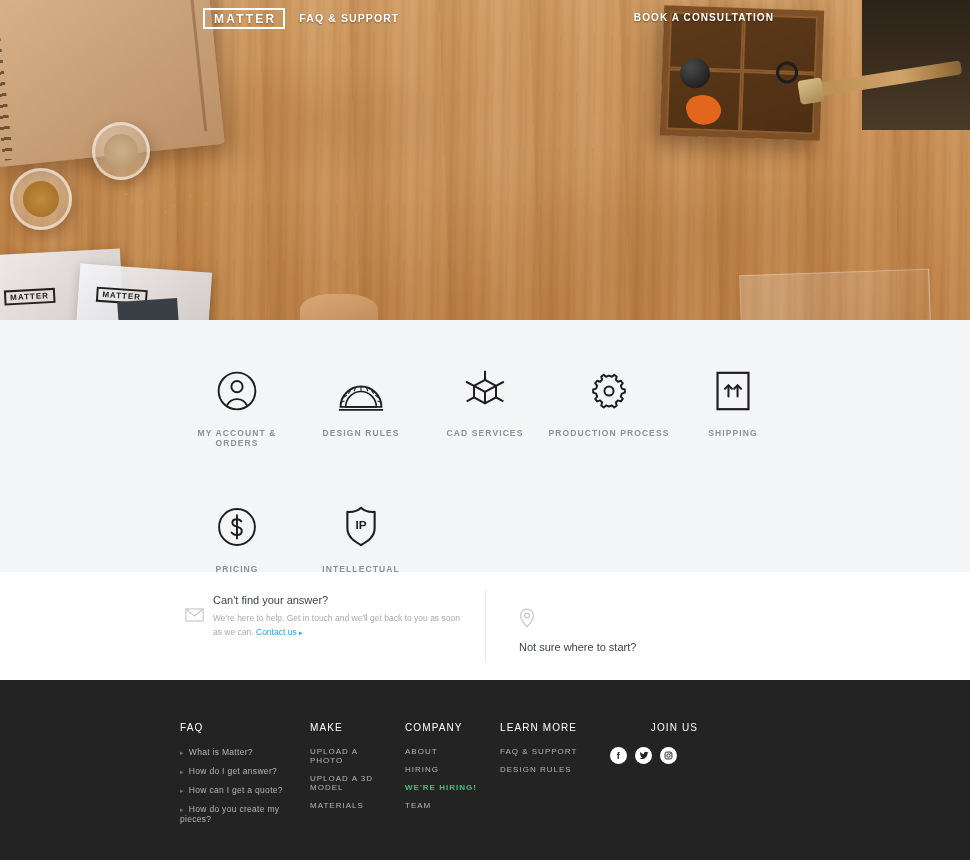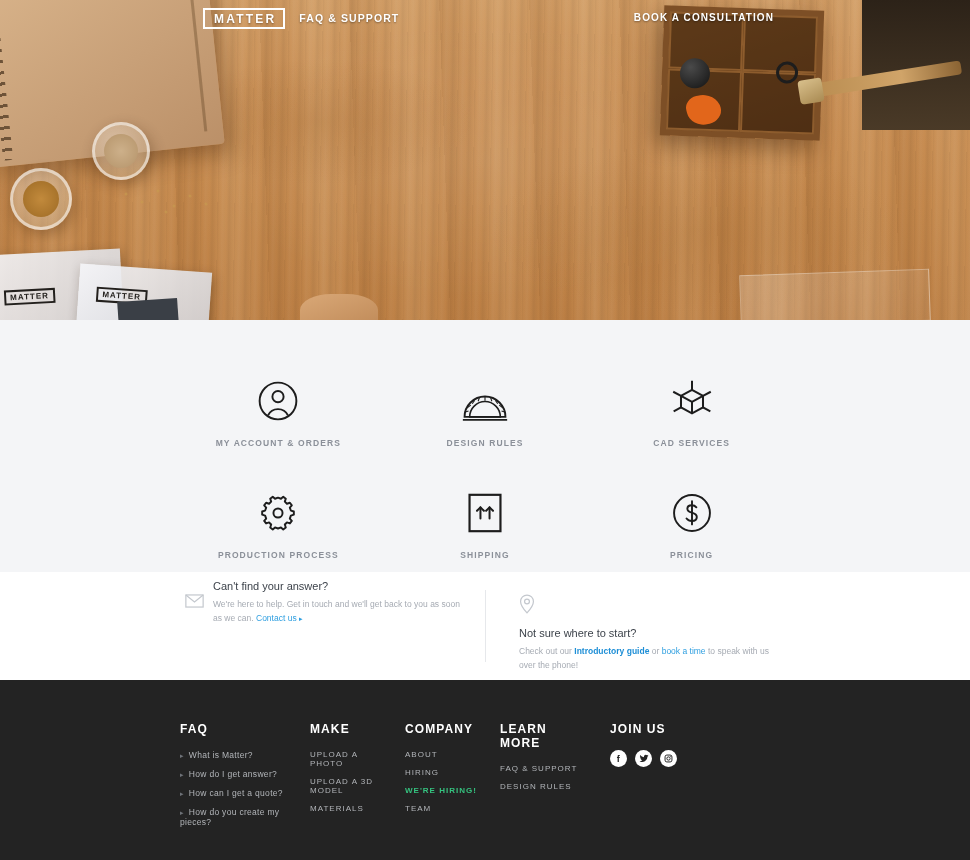--- a/index.html
+++ b/index.html
@@ -202,23 +202,23 @@
   }
   .searchbar input::placeholder { color: #a8aeb5; }
 
   
   .cats {
     width: 970px; height: 252px;
     background: #f4f5f7;
     padding-top: 32px;
   }
   .cats-grid {
-    width: 620px; margin: 14px auto;
-    display: grid; grid-template-columns: repeat(3, 1fr);
-    row-gap: 30px;
+    width: 620px; margin: 4px auto;
+    display: grid; grid-template-columns: repeat(5, 1fr);
+    row-gap: 44px;
   }
   .cat { text-align: center; cursor: pointer; }
   .cat-ico { height: 56px; display: flex; align-items: flex-end; justify-content: center; }
   .cat-label {
     margin-top: 16px; font-size: 8.5px; letter-spacing: 1.1px;
     color: #8b9099; font-weight: bold;
   }
 
   
   .help {
@@ -243,23 +243,23 @@
   .footer { width: 970px; height: 180px; background: #232323; }
   .footer-inner {
     width: 610px; margin: 0 auto; padding-top: 42px;
     display: flex;
   }
   .fcol { padding-right: 22px; }
   .fcol.c1 { width: 130px; }
   .fcol.c2 { width: 95px; }
   .fcol.c3 { width: 95px; }
   .fcol.c4 { width: 110px; }
-  .fcol.c5 { width: 110px; }
+  .fcol.c5 { width: 110px; text-align: right; }
   .fhead {
-    color: #ffffff; font-size: 12px; font-weight: bold; letter-spacing: 1.1px;
+    color: #ffffff; font-size: 10px; font-weight: normal; letter-spacing: 1.1px;
     margin-bottom: 14px;
   }
   .flink {
     display: block; color: #b2b5b9; font-size: 8.5px; letter-spacing: .3px;
     margin-bottom: 9px; text-decoration: none;
   }
   .flink.caps { letter-spacing: 1px; font-size: 8px; }
   .flink.hiring { color: #35c27f; font-weight: bold; letter-spacing: 1px; }
   .flink .car { color: #6e7278; margin-right: 5px; font-size: 7px; }
   .socials { display: flex; gap: 8px; margin-top: 2px; }
@@ -433,23 +433,20 @@
 
     <div class="help-col right">
       <div class="help-ico">
         <svg width="16" height="20" viewBox="0 0 18 23">
           <path d="M9 1.2 C4.9 1.2 1.6 4.5 1.6 8.6 C1.6 13.6 9 21.8 9 21.8 C9 21.8 16.4 13.6 16.4 8.6 C16.4 4.5 13.1 1.2 9 1.2 Z" fill="none" stroke="#c4c8ce" stroke-width="1.4"></path>
           <circle cx="9" cy="8.6" r="2.8" fill="none" stroke="#c4c8ce" stroke-width="1.4"></circle>
         </svg>
       </div>
       <div>
         <div class="help-h">Not sure where to start?</div>
-        <div class="help-p">
-          <span>Check out our </span><a href="#" class="bold">Introductory guide</a><span> or </span><a href="#">book a time</a><span> to speak with us over the phone!</span>
-        </div>
       </div>
     </div>
 
   </div>
 </div>
 
 <div class="footer">
   <div class="footer-inner">
 
     <div class="fcol c1">

